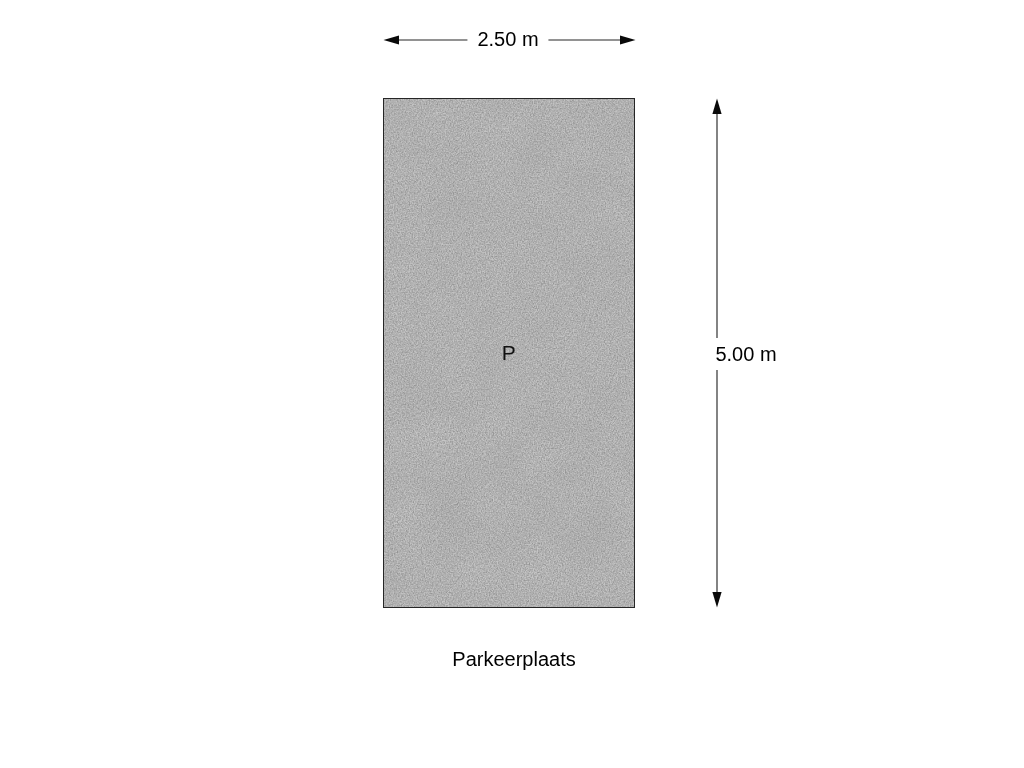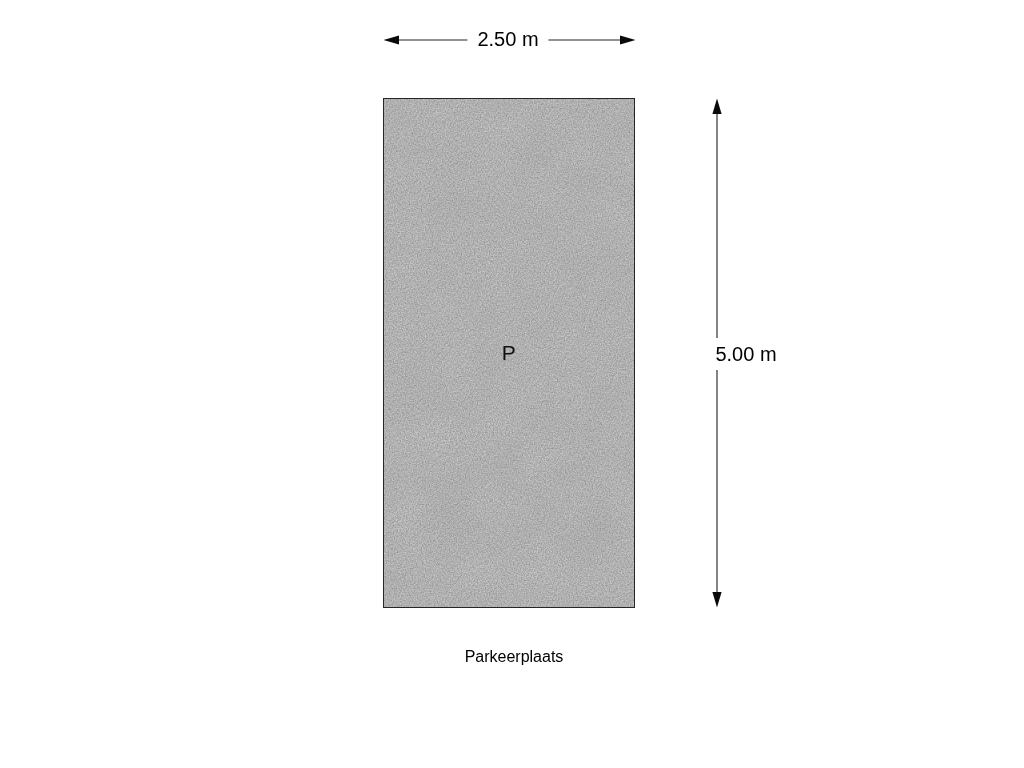--- a/index.html
+++ b/index.html
@@ -84,21 +84,21 @@
     padding: 5px 7px;
     margin-left: 28px;
   }
 
   
   .caption {
     position: absolute;
     left: 514px;
     top: 647px;
     transform: translateX(-50%);
-    font-size: 16px;
+    font-size: 20px;
     line-height: 1.2;
     white-space: nowrap;
     text-align: center;
   }
   .disclaimer {
     position: absolute;
     left: 491px;
     top: 686px;
     transform: translateX(-50%);
     text-align: center;

